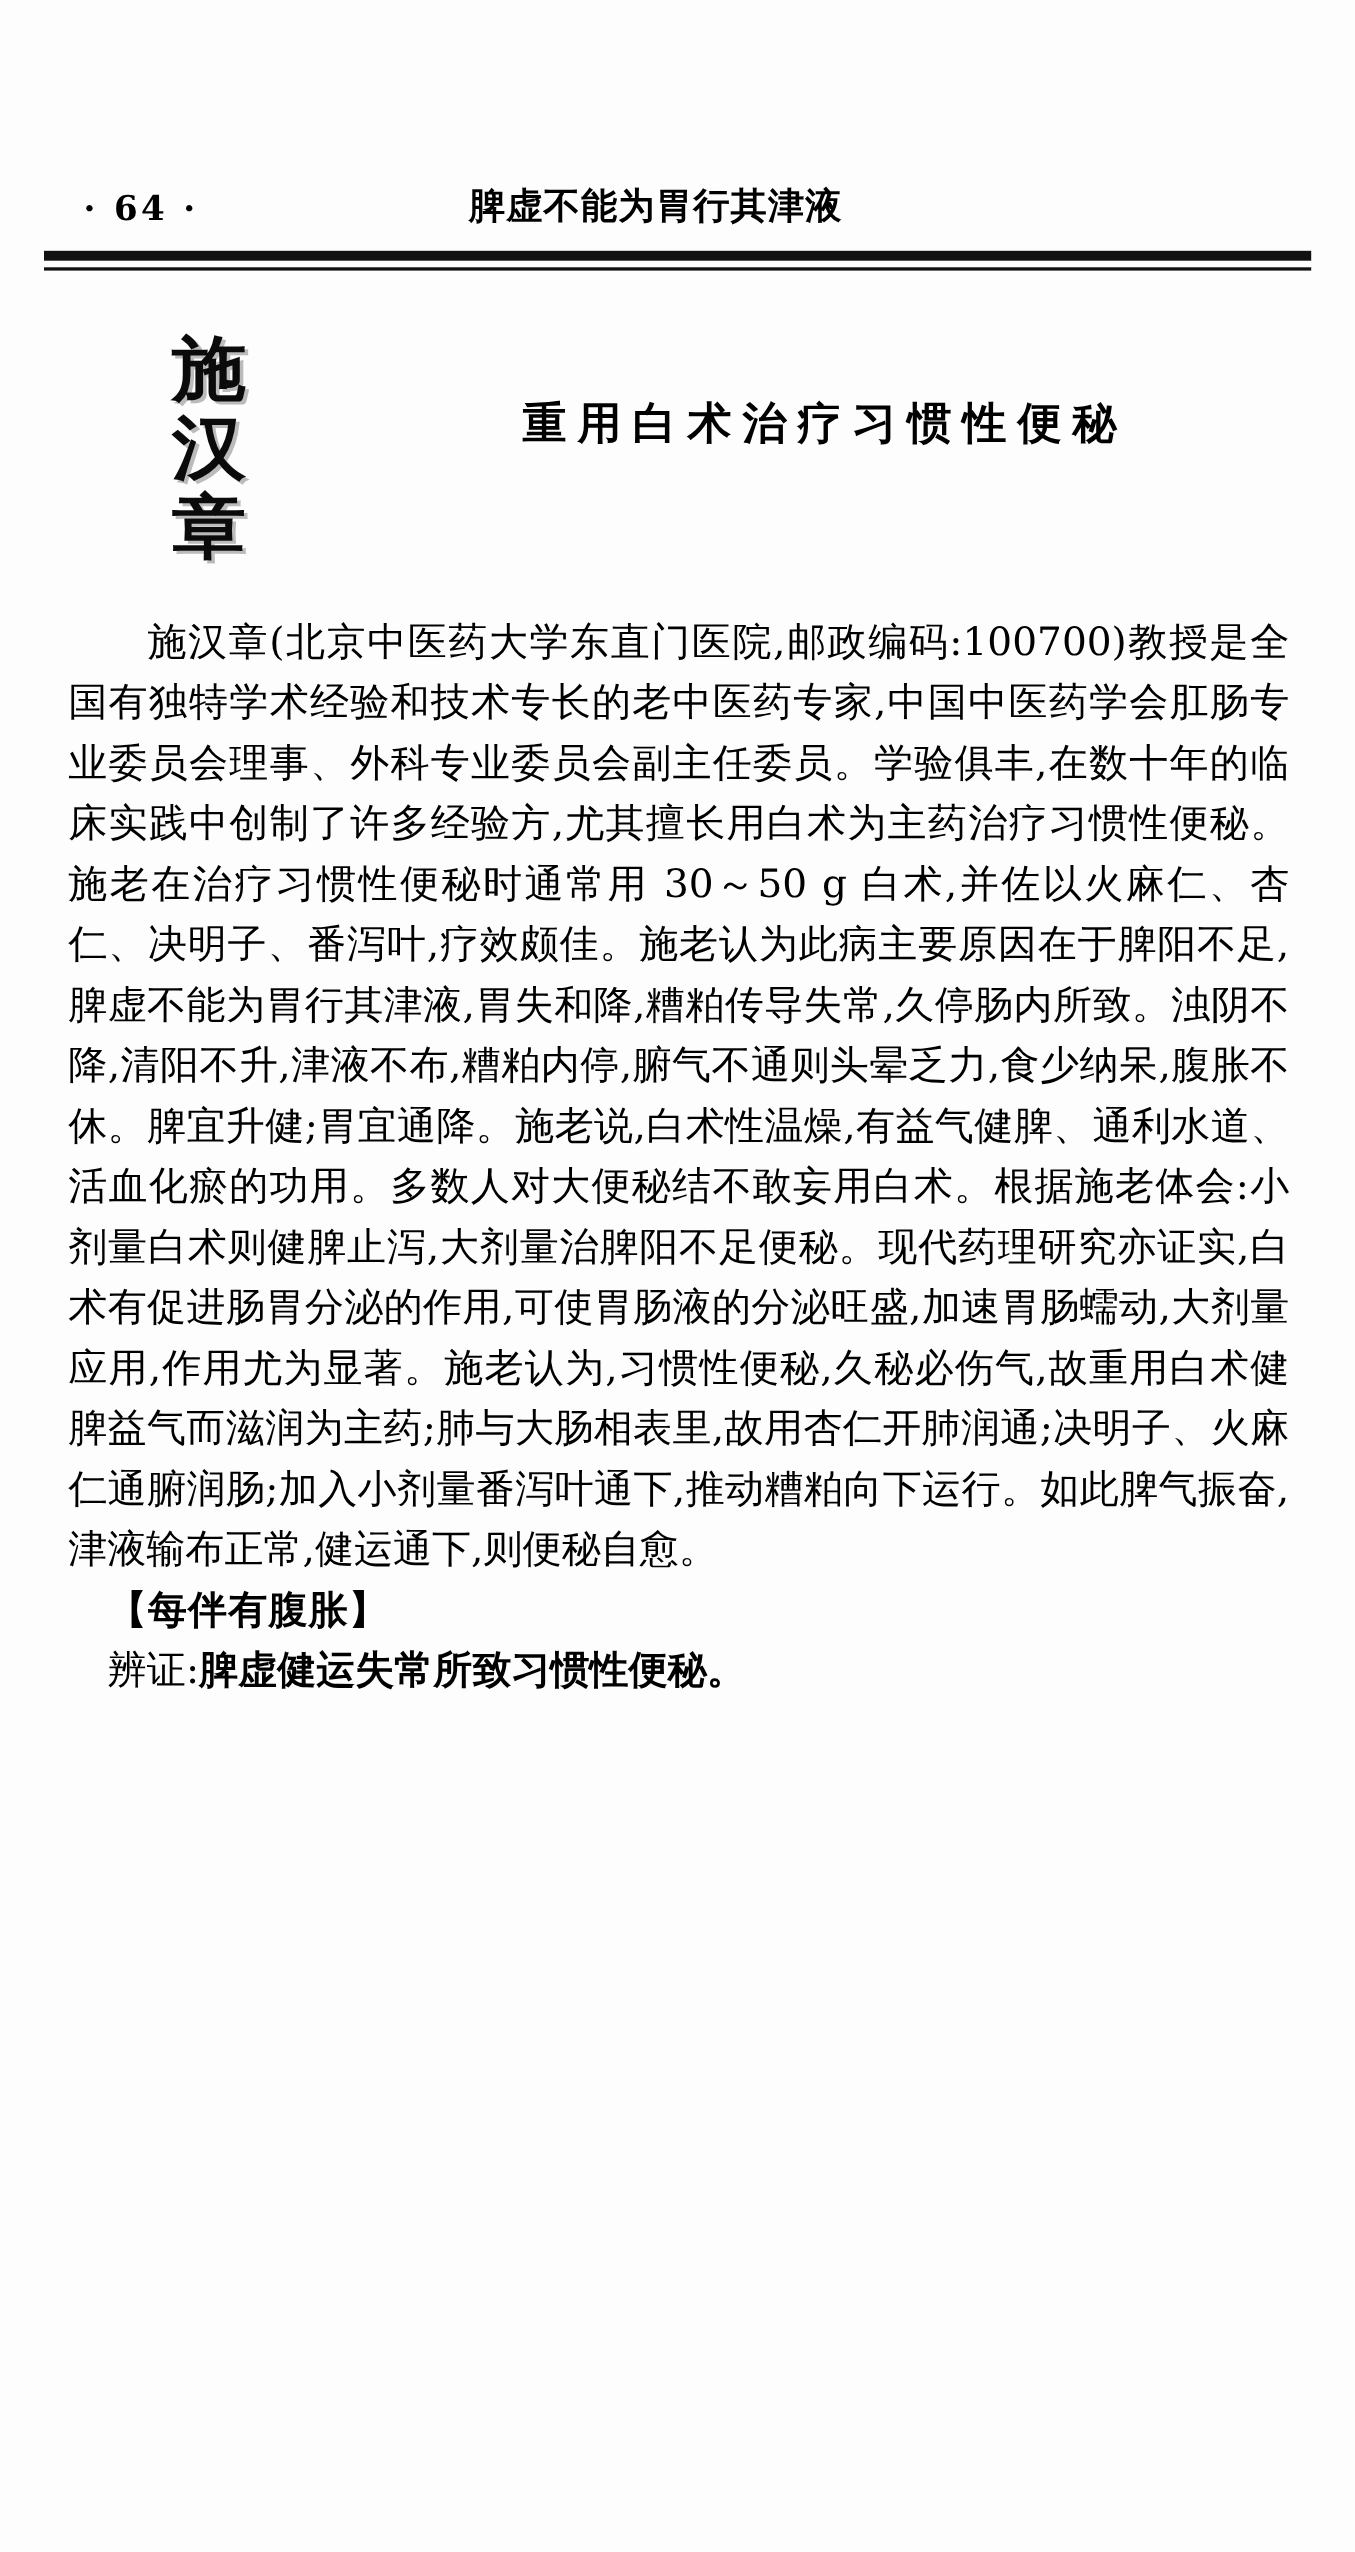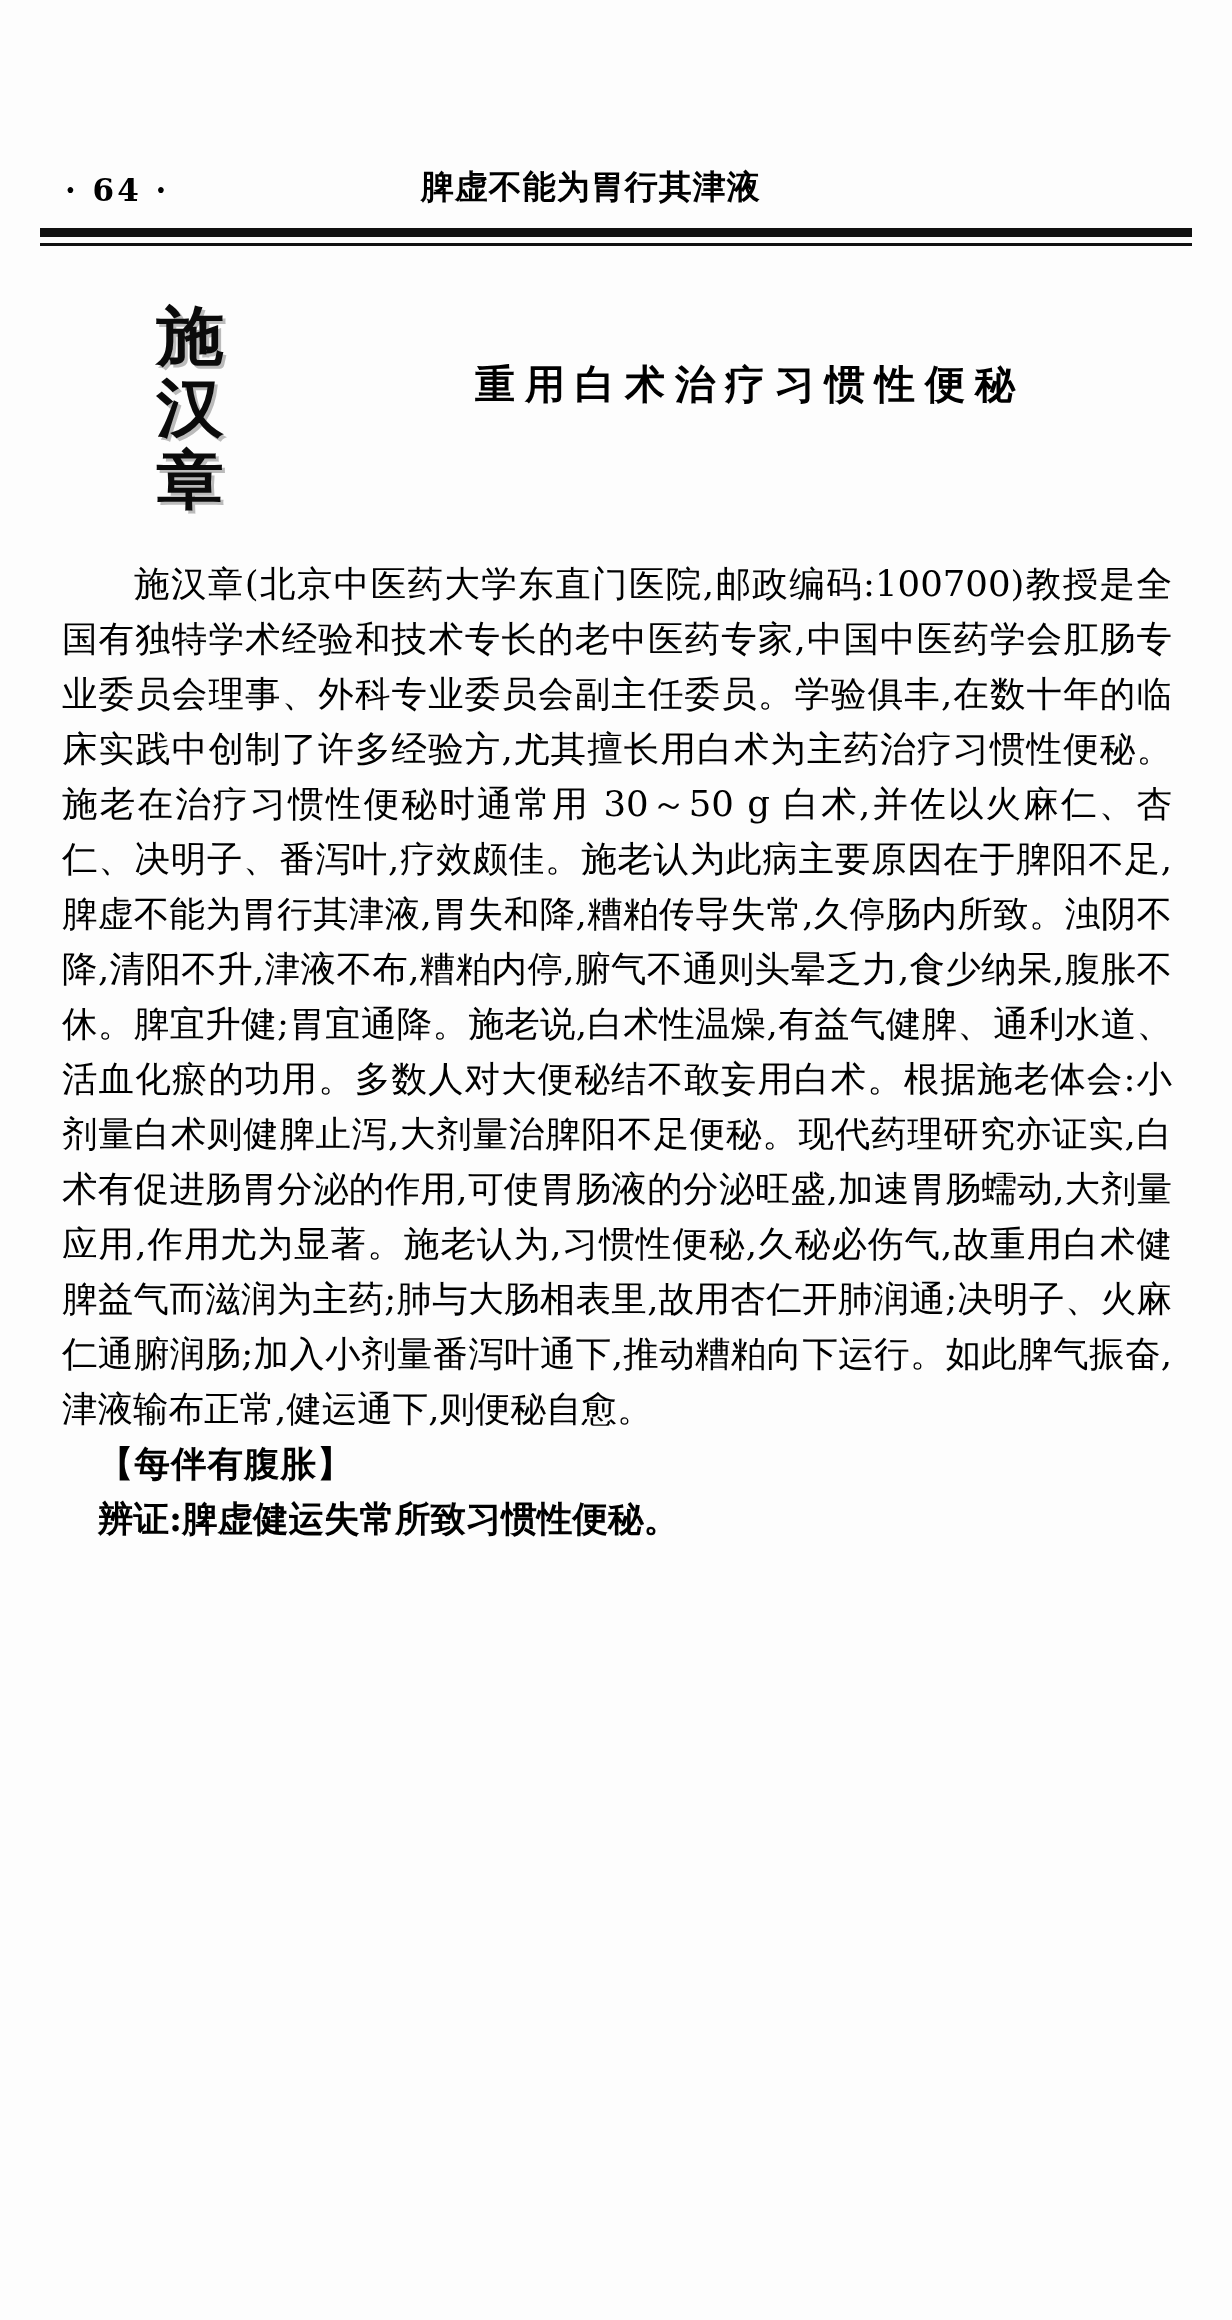--- a/index.html
+++ b/index.html
@@ -31,21 +31,21 @@
     height: 60px;
     display: flex;
     align-items: flex-end;
   }
   .folio {
     font-family: "DejaVu Serif", "Liberation Serif", serif;
     font-size: 31px;
     font-weight: bold;
     letter-spacing: 3px;
     white-space: nowrap;
-    margin-left: 25px;
+    margin-left: 36px;
     margin-bottom: 2px;
     text-align: center;
   }
   .header-title {
     flex: 1;
     text-align: center;
     font-family: "DejaVu Serif", "Liberation Serif", serif;
     font-size: 33px;
     font-weight: bold;
     letter-spacing: 1px;
@@ -129,21 +129,21 @@
   .indent {
     text-indent: 72px;
   }
   .section-head {
     font-weight: bold;
     font-family: "DejaVu Serif", "Liberation Serif", serif;
     letter-spacing: 1px;
     text-indent: 36px;
   }
   .bold-lead {
-    font-weight: bold;
+    font-weight: normal;
   }
   .case-head {
     text-indent: 36px;
     font-weight: bold;
   }
 </style>
 </head>
 <body>
 
 <div class="page">

